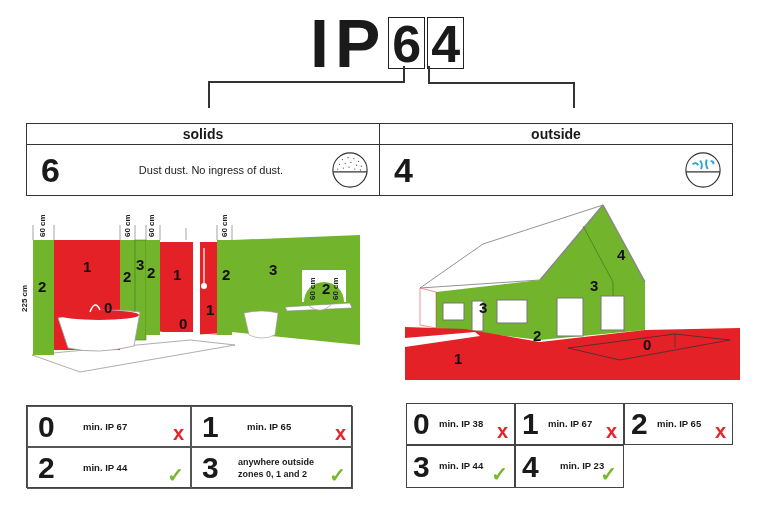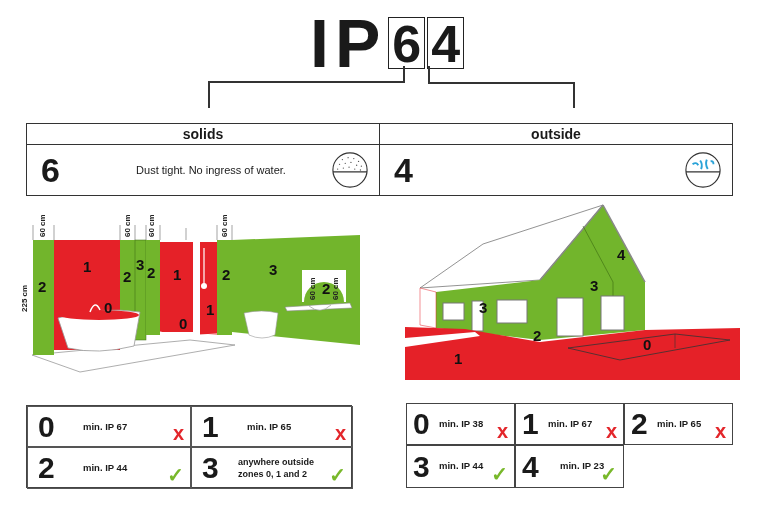--- a/index.html
+++ b/index.html
@@ -49,21 +49,21 @@
   <div class="connector" style="left:428px;top:66px;width:1.5px;height:17px;"></div>
   <div class="connector" style="left:428px;top:82px;width:146px;height:1.5px;"></div>
   <div class="connector" style="left:573px;top:82px;width:1.5px;height:26px;"></div>
 </div>
 
 <div class="spec-table">
   <div class="spec-col">
     <div class="spec-head">solids</div>
     <div class="spec-body">
       <span class="spec-num">6</span>
-      <span class="spec-text">Dust tight. No ingress of water.</span>
+      <span class="spec-text">Dust dust. No ingress of dust.</span>
       <svg class="spec-icon" viewBox="0 0 40 40">
         <circle cx="20" cy="20" r="18" fill="#fff" stroke="#333" stroke-width="1.2"></circle>
         <line x1="2" y1="22" x2="38" y2="22" stroke="#333" stroke-width="1.2"></line>
         <g fill="#555">
           <circle cx="12" cy="9" r="0.7"></circle>
             <circle cx="18" cy="7" r="0.7"></circle>
             <circle cx="24" cy="8" r="0.7"></circle>
             <circle cx="29" cy="11" r="0.7"></circle>
           <circle cx="9" cy="14" r="0.7"></circle>
             <circle cx="15" cy="13" r="0.7"></circle>

